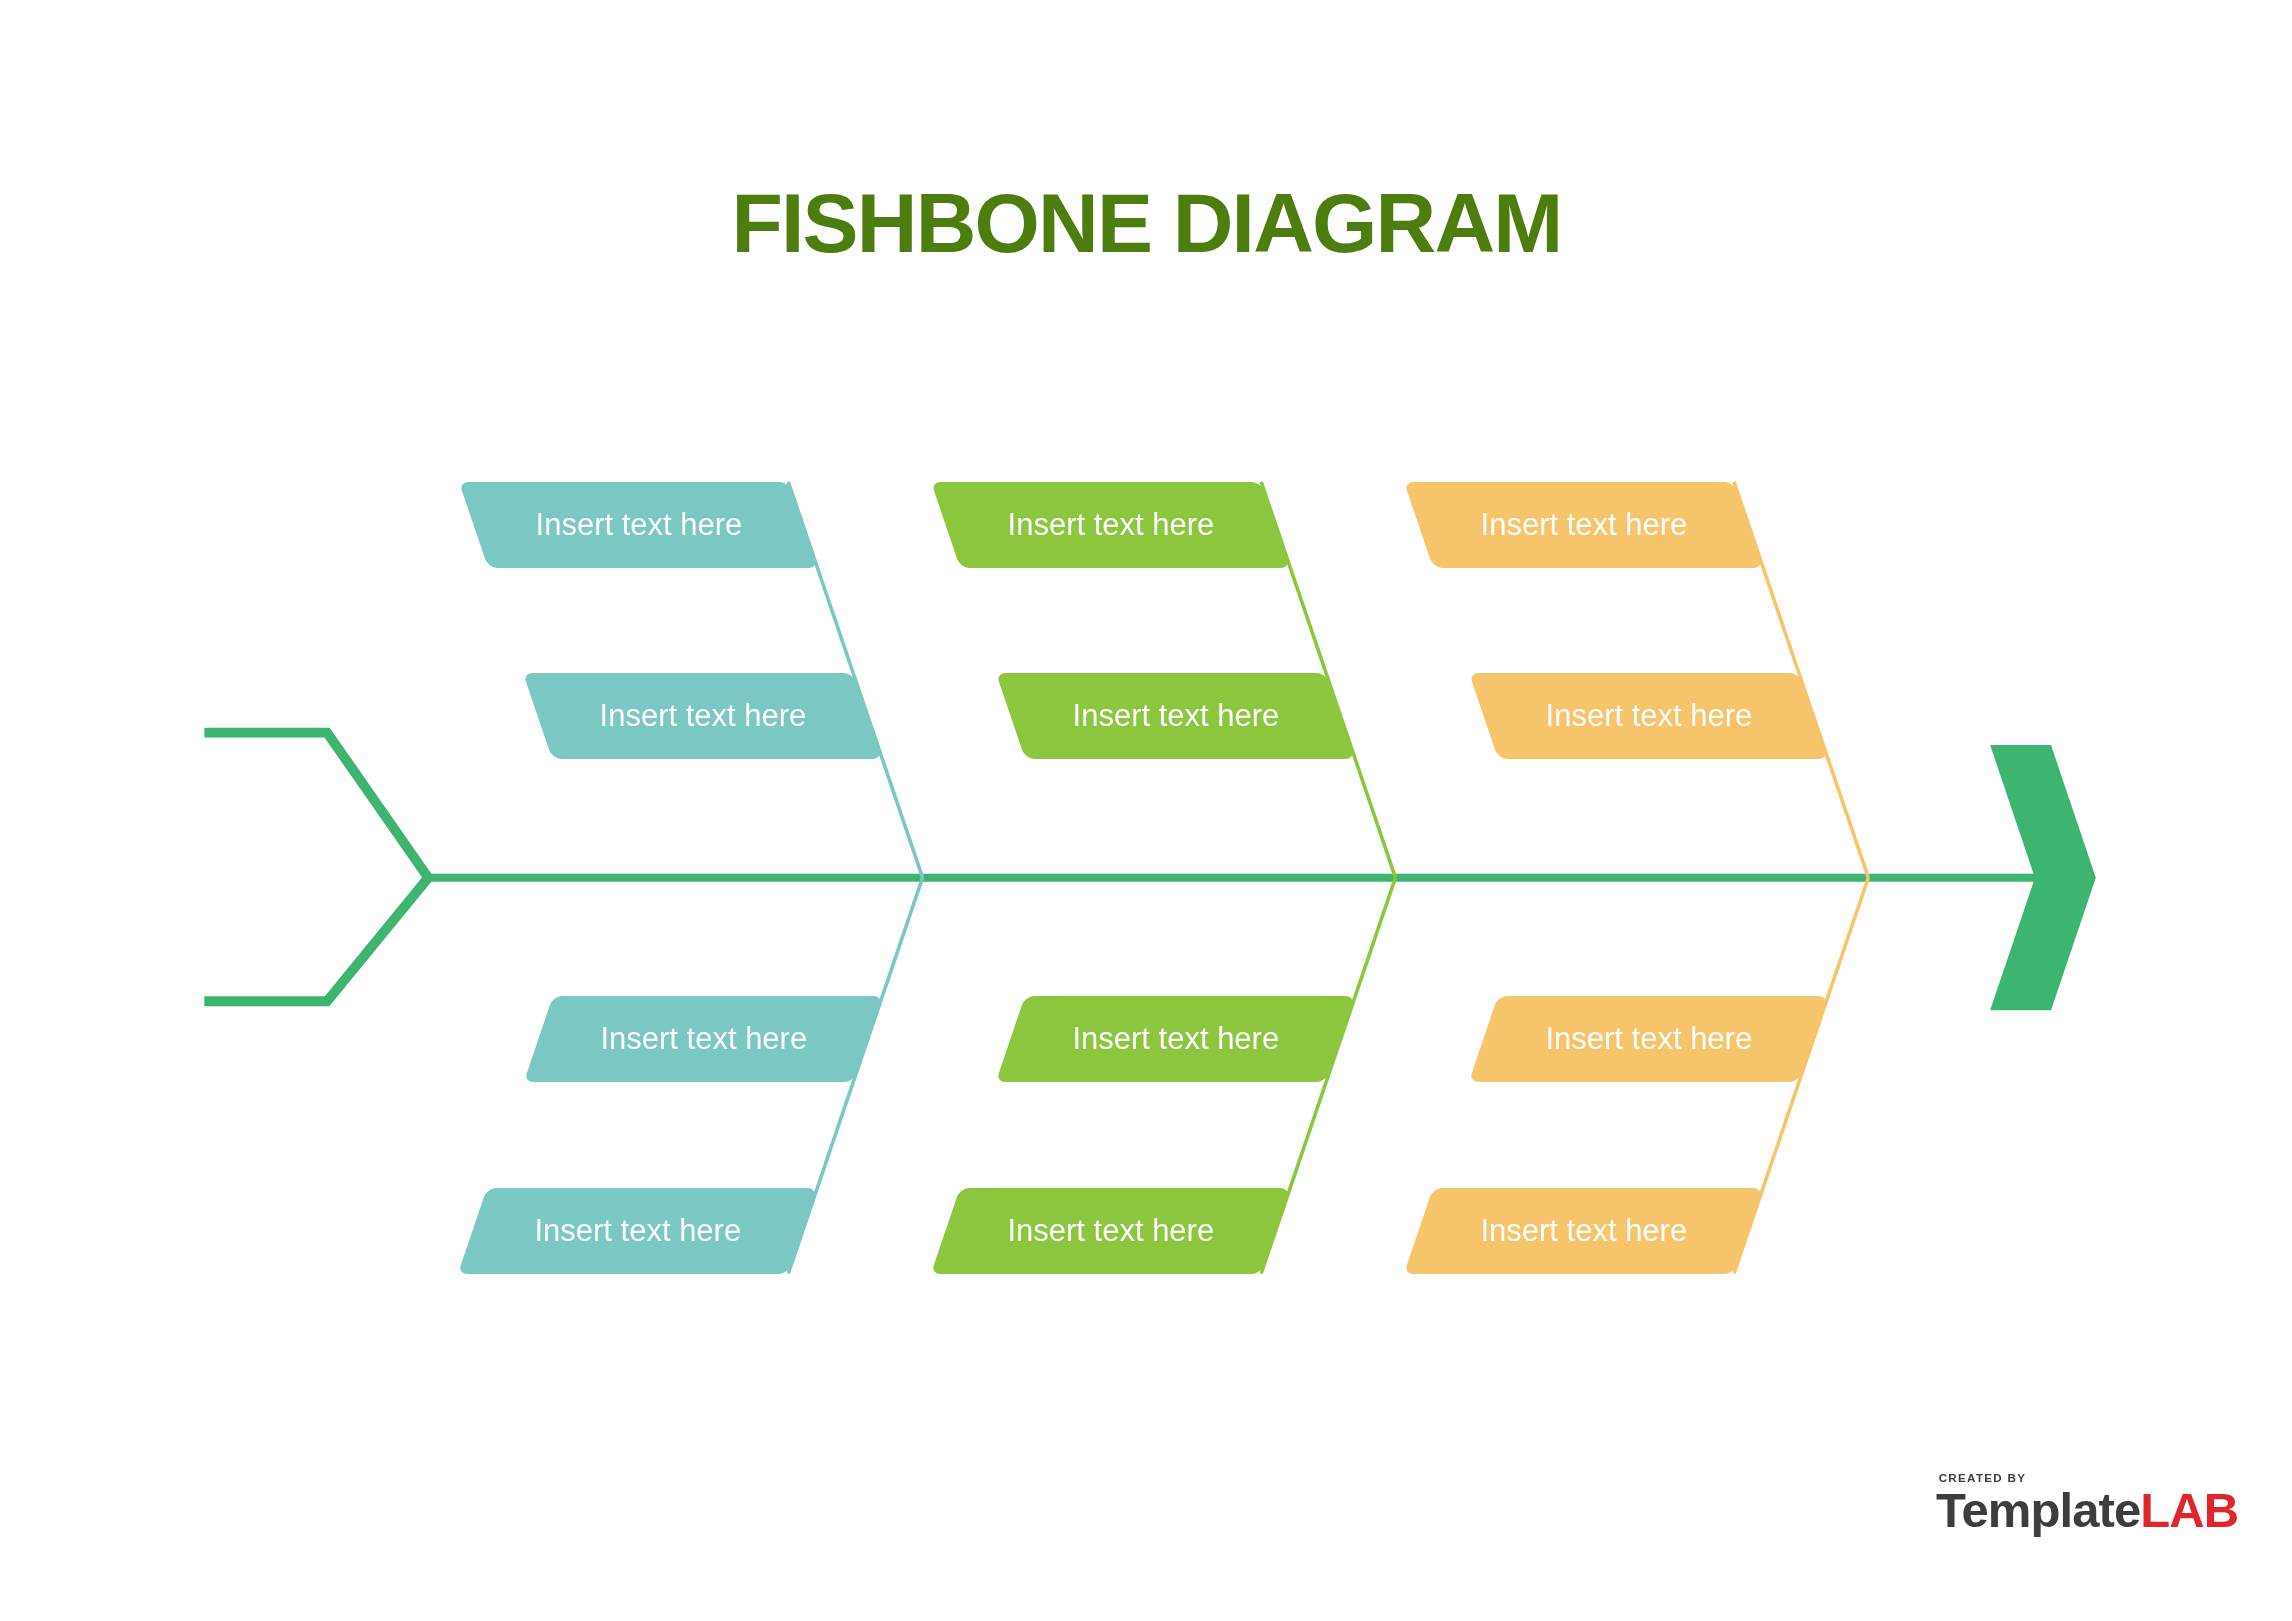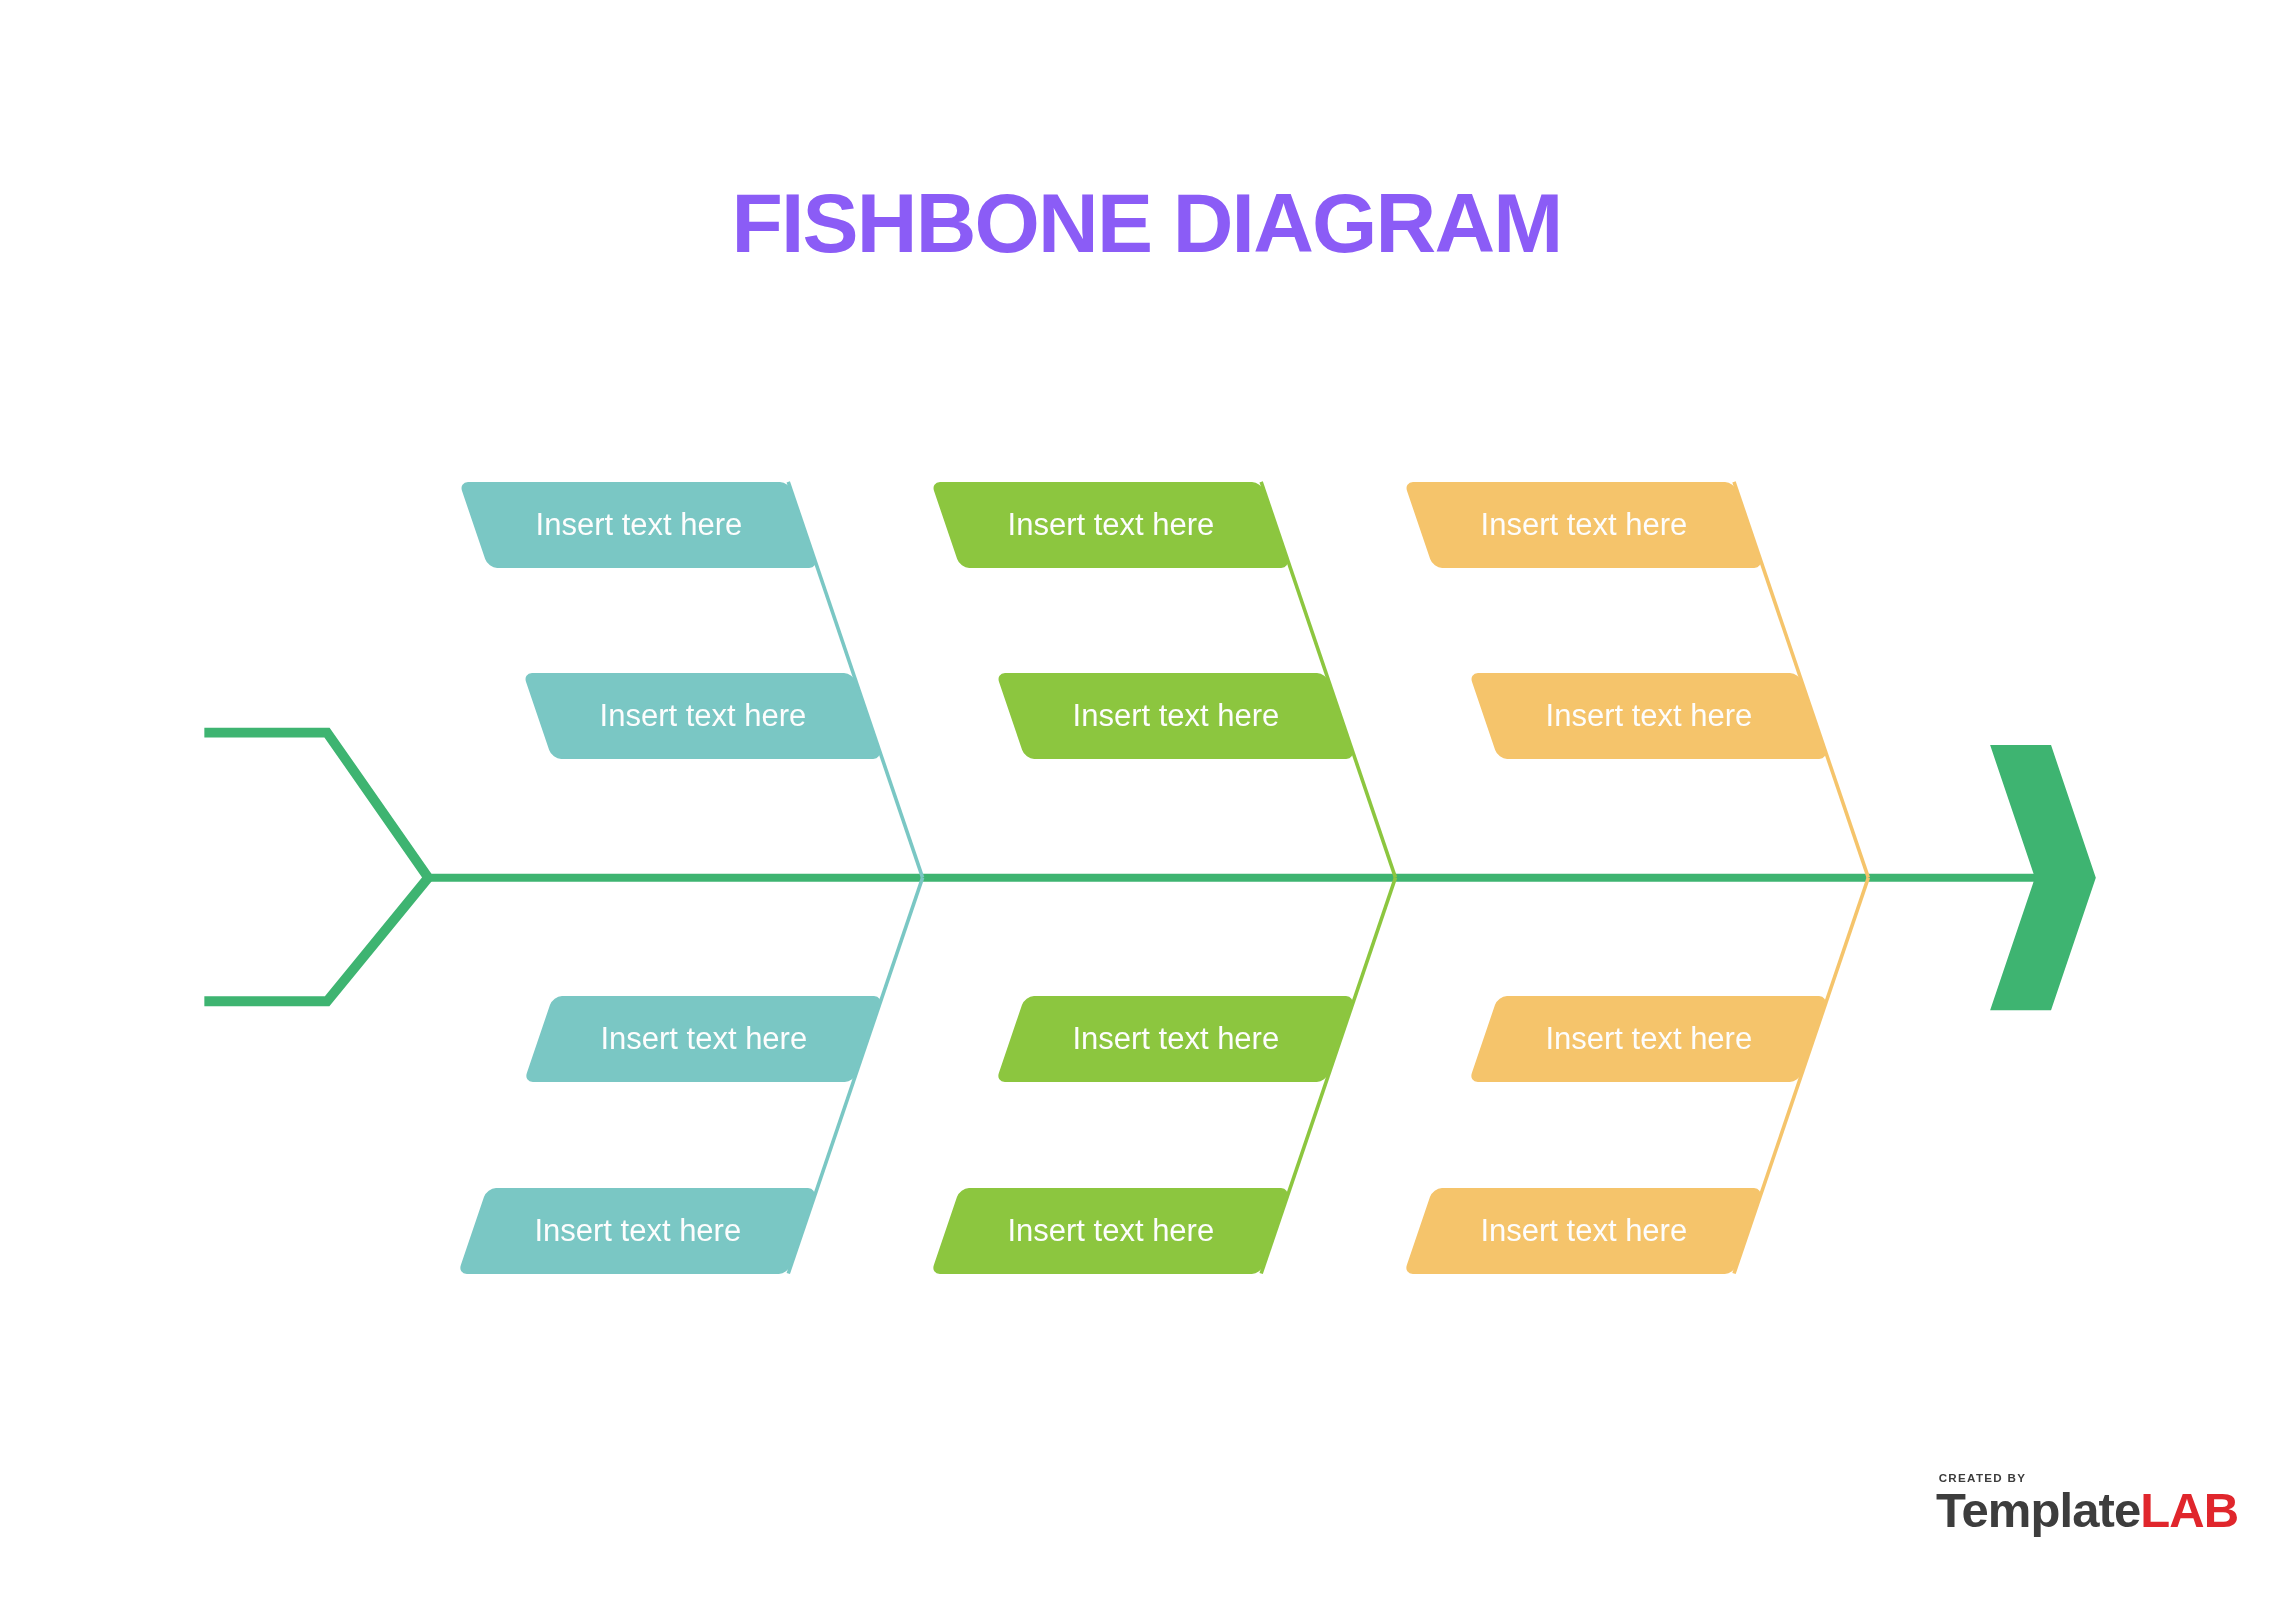--- a/index.html
+++ b/index.html
@@ -9,21 +9,21 @@
     font-family:"Liberation Sans", sans-serif;
     position:relative;
     overflow:hidden;
   }
   .stage{position:absolute;left:0;top:0;width:2293px;height:1621px;}
 
   .title{
     position:absolute;left:0;top:177px;width:2293px;height:93px;
     line-height:93px;text-align:center;
     font-size:84px;font-weight:bold;letter-spacing:-1.8px;
-    color:#8b5cf6;
+    color:#4d7c0f;
   }
 
   svg.bones{position:absolute;left:0;top:0;width:2293px;height:1621px;}
 
   .box{
     position:absolute;width:330px;height:86px;
     border-radius:9px;
     display:flex;align-items:center;justify-content:center;
     color:#fdfdfd;font-size:31px;
   }

